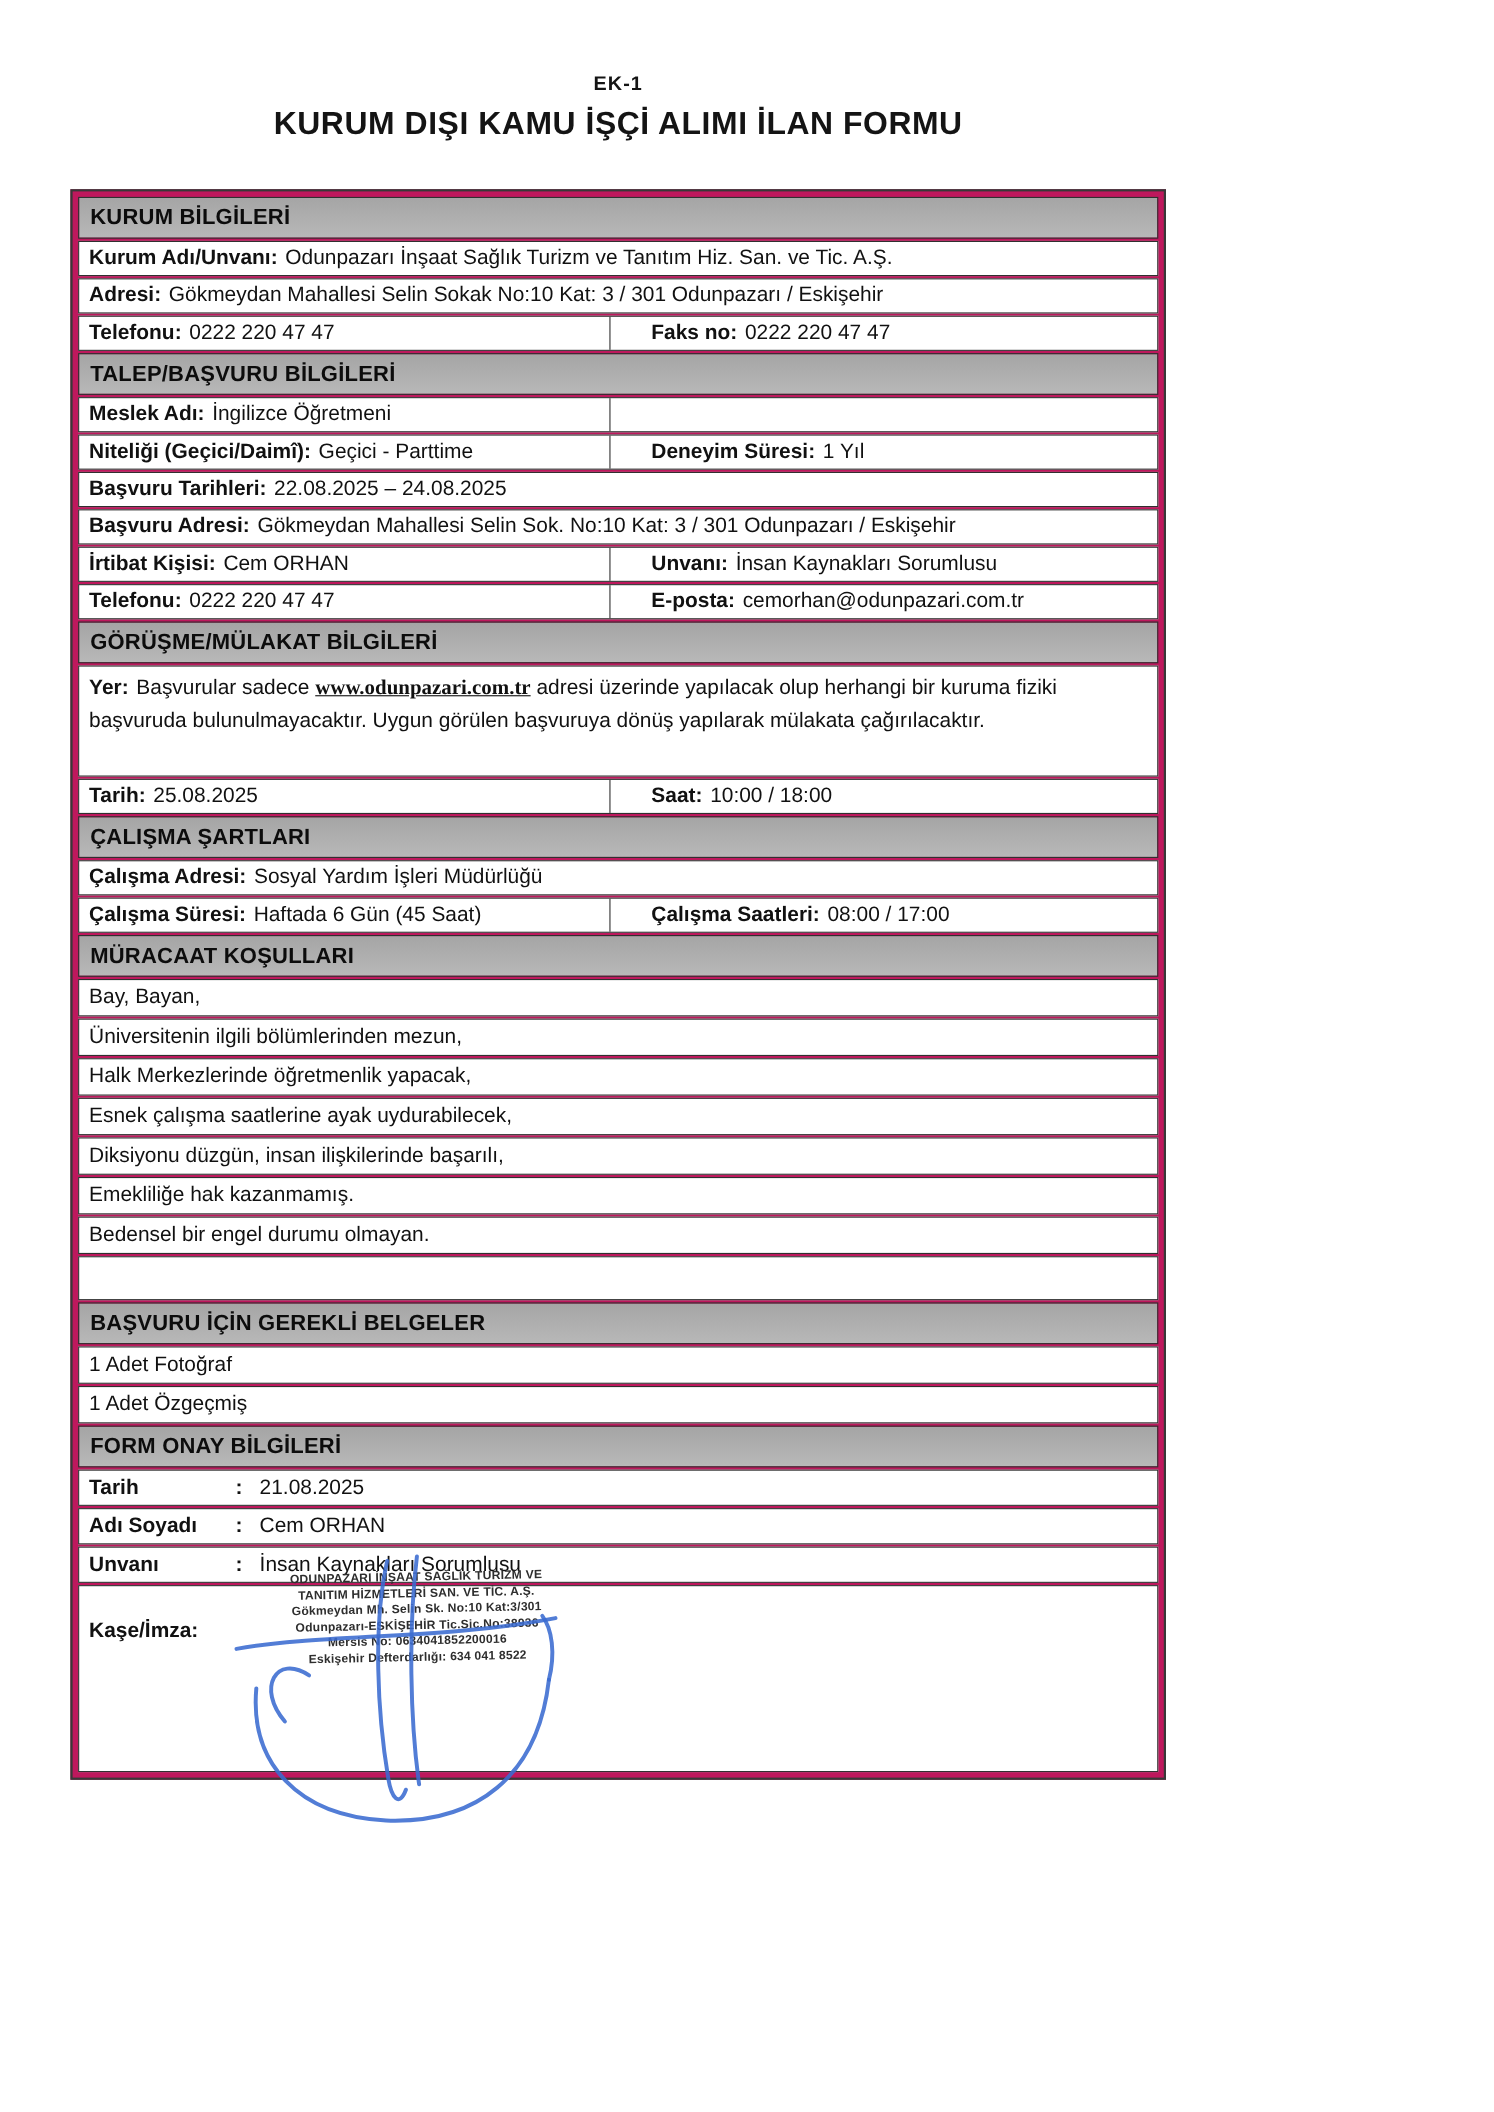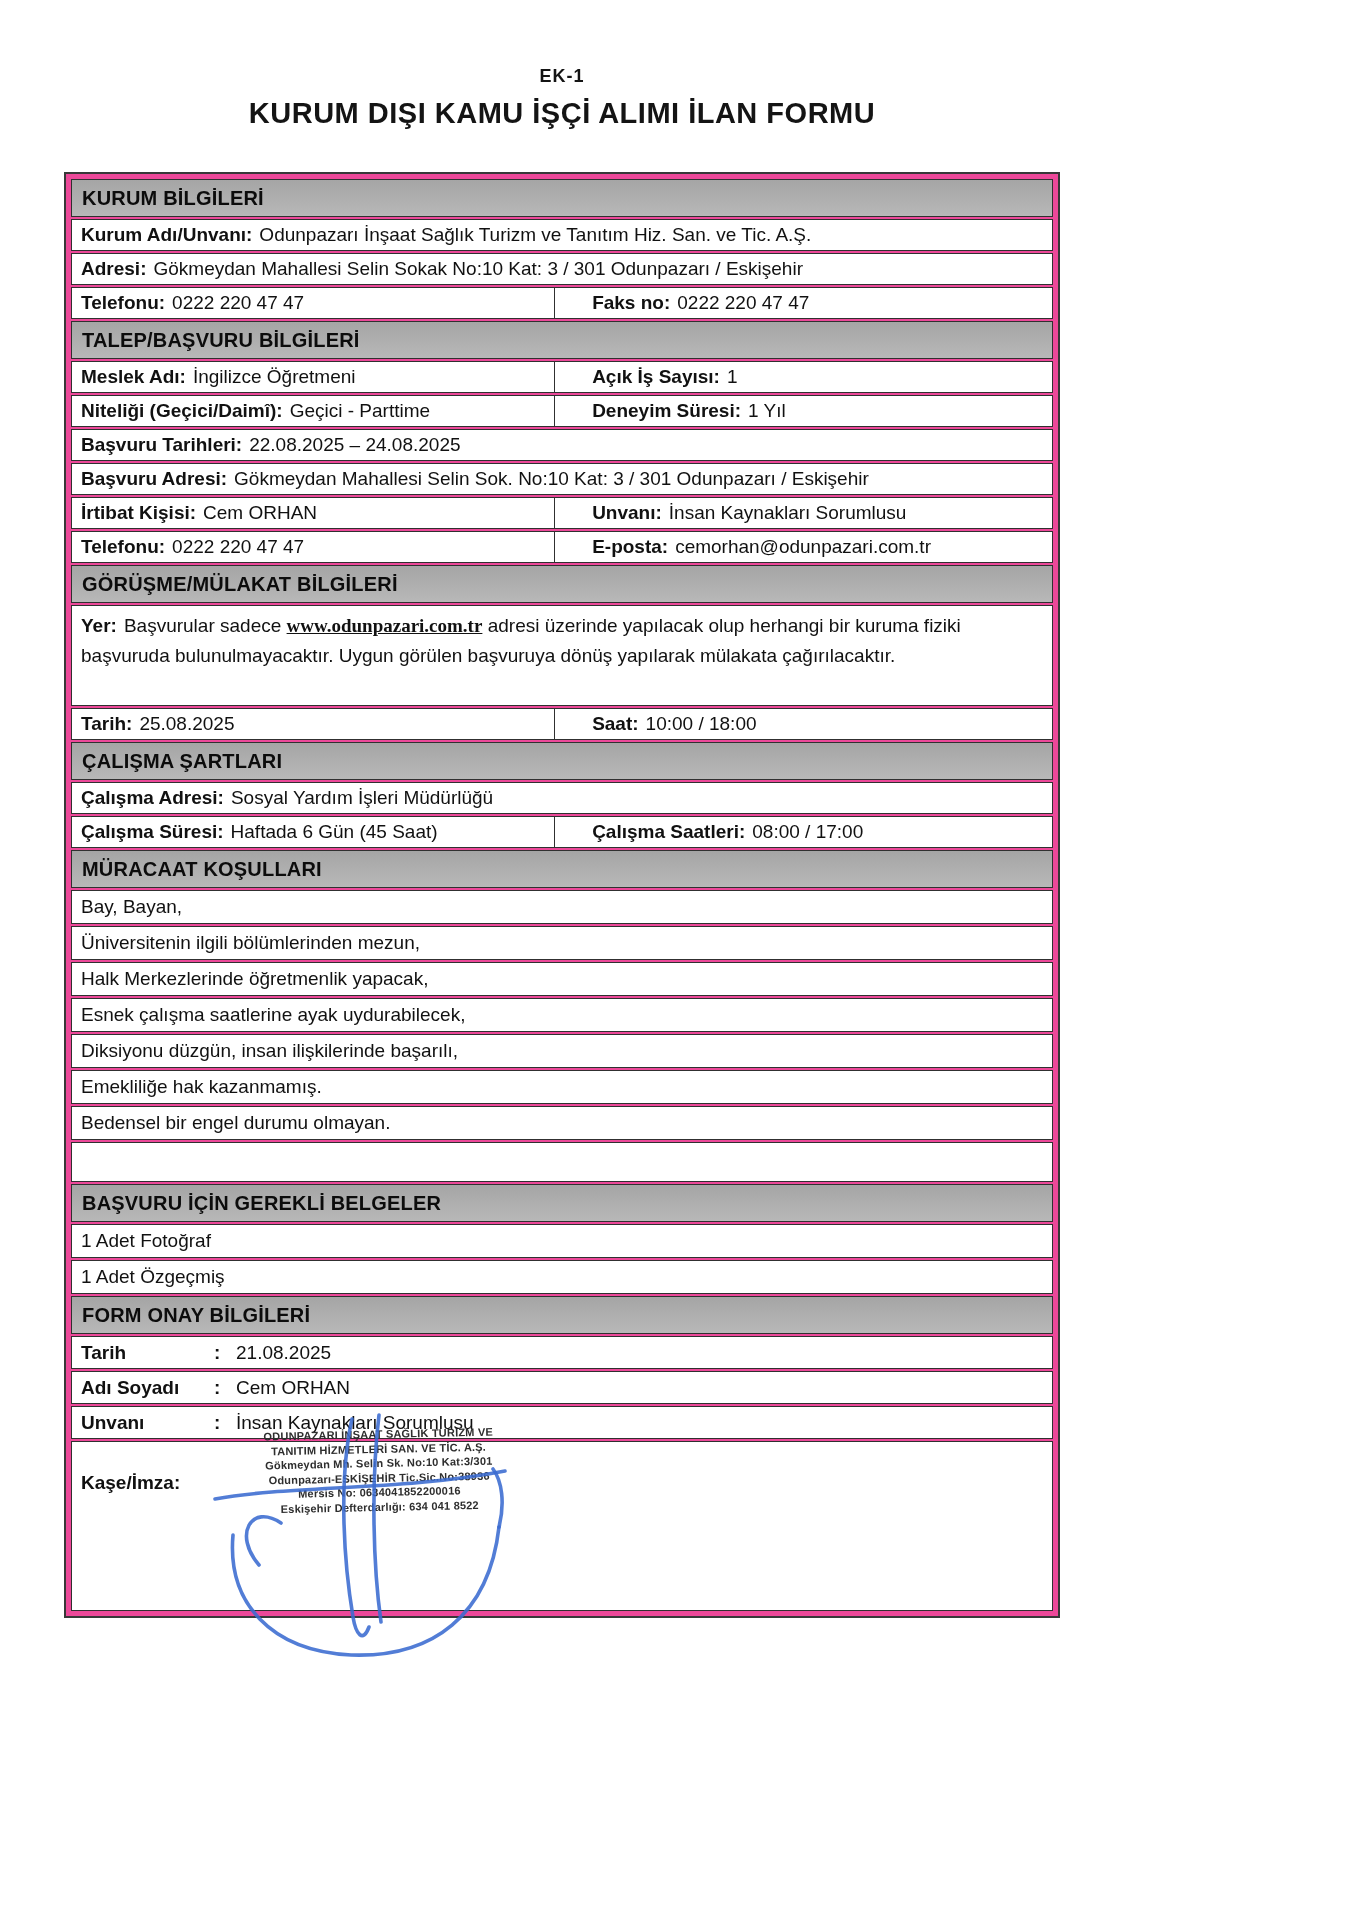--- a/index.html
+++ b/index.html
@@ -40,21 +40,21 @@
     position: absolute;
     left: 64px;
     top: 172px;
     width: 996px;
     box-sizing: border-box;
     border: 2.5px solid #383838;
     padding: 5px;
     display: flex;
     flex-direction: column;
     gap: 2px;
-    background: #ec4899;
+    background: #be185d;
   }
   .sec-header {
     border: 1.5px solid #303030;
     background: linear-gradient(180deg, var(--header-bg, #a5a5a5), #b8b8b8);
     font-weight: bold;
     font-size: 20px;
     height: 36px;
     line-height: 36px;
     padding-left: 10px;
     color: #0c0c0c;
@@ -184,23 +184,20 @@
       </div>
       <div class="cell right">
         <span class="lbl">Faks no:</span><span class="val">0222 220 47 47</span>
       </div>
     </div>
 
     <div class="sec-header">TALEP/BAŞVURU BİLGİLERİ</div>
     <div class="row split">
       <div class="cell left">
         <span class="lbl">Meslek Adı:</span><span class="val">İngilizce Öğretmeni</span>
-      </div>
-      <div class="cell right">
-        <span class="lbl">Açık İş Sayısı:</span><span class="val">1</span>
       </div>
     </div>
     <div class="row split">
       <div class="cell left">
         <span class="lbl">Niteliği (Geçici/Daimî):</span><span class="val">Geçici - Parttime</span>
       </div>
       <div class="cell right">
         <span class="lbl">Deneyim Süresi:</span><span class="val">1 Yıl</span>
       </div>
     </div>

